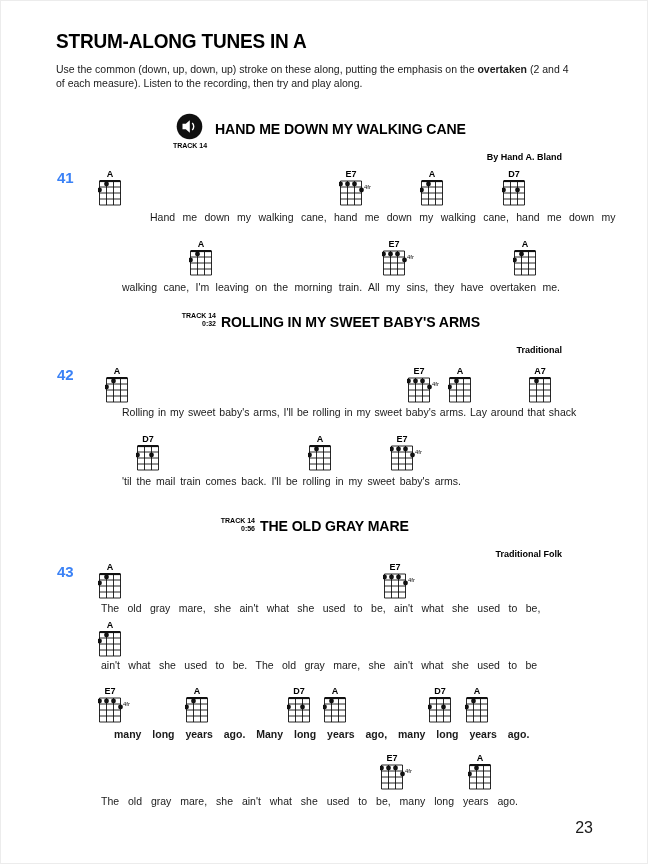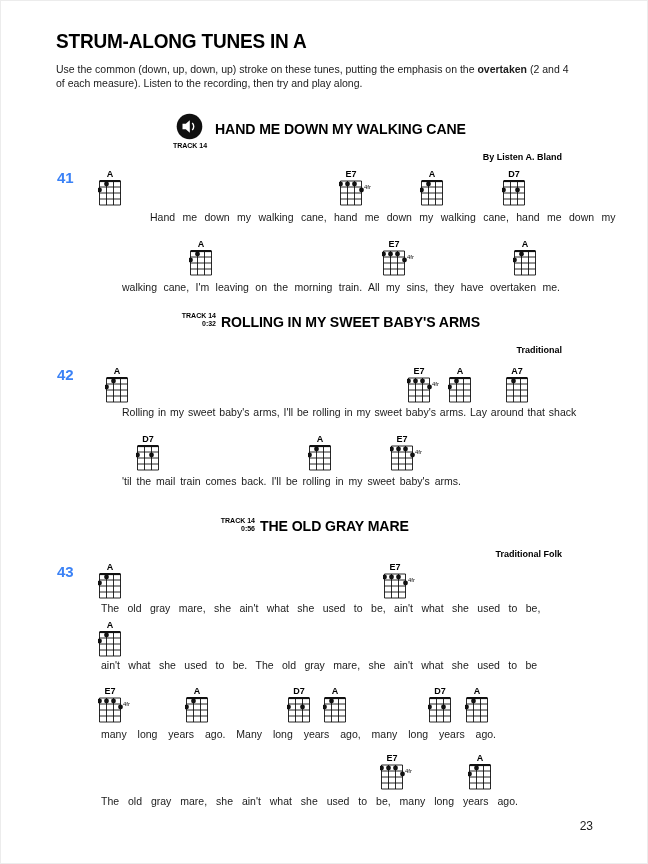--- a/index.html
+++ b/index.html
@@ -10,40 +10,40 @@
   .intro { position:absolute; left:55px; top:62px; width:516px; font-size:10.5px; line-height:13.5px; color:#1a1a1a; }
   .song-number { position:absolute; font-size:15px; font-weight:700; color:#3b82f6; }
   .track-label { position:absolute; font-size:7px; font-weight:700; line-height:8px; color:#000; }
   .song-title { position:absolute; font-size:15px; font-weight:700; letter-spacing:-0.1px; transform:scaleX(.94); transform-origin:0 0; white-space:nowrap; color:#000; }
   .song-credit { position:absolute; right:85px; font-size:9px; font-weight:700; color:#000; }
   .speaker-icon { position:absolute; width:27px; height:27px; line-height:0; }
   .chord { position:absolute; width:37px; }
   .chord-name { width:24px; text-align:center; font-size:9px; font-weight:700; line-height:11px; color:#000; }
   .chord-grid { line-height:0; }
   .lyric { position:absolute; font-size:10.5px; color:#1a1a1a; white-space:nowrap;padding-left:36px; }
-  .page-num { position:absolute; right:54px; top:818px; font-size:12px; color:#1a1a1a; }
+  .page-num { position:absolute; right:54px; top:818px; font-size:16px; color:#1a1a1a; }
 </style>
 </head>
 <body>
 
 <div class="page">
   <h1 class="main-title">STRUM-ALONG TUNES IN A</h1>
-  <p class="intro"><span>Use the common (down, up, down, up) stroke on these tunes, putting the emphasis on the </span><strong>overtaken</strong><span> (2 and 4 of each measure). Listen to the recording, then try and play along.</span></p>
+  <p class="intro"><span>Use the common (down, up, down, up) stroke on these along, putting the emphasis on the </span><strong>overtaken</strong><span> (2 and 4 of each measure). Listen to the recording, then try and play along.</span></p>
   <div class="page-num">23</div>
 <div class="song-number" style="left: 56px; top: 168px;">41</div>
     <div class="speaker-icon" style="left: 175px; top: 112px;"><svg width="27" height="27" viewBox="0 0 27 27">
         <circle cx="13.5" cy="13.5" r="12.8" fill="#101010"></circle>
         <polygon points="6.5,10.8 9.8,10.8 13.8,7.2 13.8,19.8 9.8,16.2 6.5,16.2" fill="#fff"></polygon>
         <path d="M16.2 10 a4.8 4.8 0 0 1 0 7" stroke="#fff" fill="none" stroke-width="1.4"></path>
       </svg></div>
     <div class="track-label" style="left: 163px; top: 141px; width: 52px; text-align: center;">
       <div>TRACK 14</div>
     </div>
     <div class="song-title" style="left: 214px; top: 119px;">HAND ME DOWN MY WALKING CANE</div>
-    <div class="song-credit" style="top: 151px;">By Listen A. Bland</div>
+    <div class="song-credit" style="top: 151px;">By Hand A. Bland</div>
     <div class="chord" style="left: 97px; top: 168px;">
       <div class="chord-name">A</div>
       <div class="chord-grid"><svg width="37" height="27" viewBox="0 0 37 27">
           <line x1="1.5" y1="1" x2="1.5" y2="25" stroke="#111" stroke-width="0.9"></line>
           <line x1="8.5" y1="1" x2="8.5" y2="25" stroke="#111" stroke-width="0.9"></line>
           <line x1="15.5" y1="1" x2="15.5" y2="25" stroke="#111" stroke-width="0.9"></line>
           <line x1="22.5" y1="1" x2="22.5" y2="25" stroke="#111" stroke-width="0.9"></line>
           <line x1="1.5" y1="1" x2="22.5" y2="1" stroke="#111" stroke-width="2.2"></line>
           <line x1="1.5" y1="7" x2="22.5" y2="7" stroke="#111" stroke-width="0.9"></line>
           <line x1="1.5" y1="13" x2="22.5" y2="13" stroke="#111" stroke-width="0.9"></line>
@@ -208,21 +208,21 @@
           <line x1="22.5" y1="1" x2="22.5" y2="25" stroke="#111" stroke-width="0.9"></line>
           <line x1="1.5" y1="1" x2="22.5" y2="1" stroke="#111" stroke-width="2.2"></line>
           <line x1="1.5" y1="7" x2="22.5" y2="7" stroke="#111" stroke-width="0.9"></line>
           <line x1="1.5" y1="13" x2="22.5" y2="13" stroke="#111" stroke-width="0.9"></line>
           <line x1="1.5" y1="19" x2="22.5" y2="19" stroke="#111" stroke-width="0.9"></line>
           <line x1="1.5" y1="25" x2="22.5" y2="25" stroke="#111" stroke-width="0.9"></line>
           <circle cx="1.5" cy="10" r="2.4" fill="#111"></circle>
           <circle cx="8.5" cy="4" r="2.4" fill="#111"></circle>
         </svg></div>
     </div>
-    <div class="chord" style="left: 504px; top: 365px;">
+    <div class="chord" style="left: 527px; top: 365px;">
       <div class="chord-name">A7</div>
       <div class="chord-grid"><svg width="37" height="27" viewBox="0 0 37 27">
           <line x1="1.5" y1="1" x2="1.5" y2="25" stroke="#111" stroke-width="0.9"></line>
           <line x1="8.5" y1="1" x2="8.5" y2="25" stroke="#111" stroke-width="0.9"></line>
           <line x1="15.5" y1="1" x2="15.5" y2="25" stroke="#111" stroke-width="0.9"></line>
           <line x1="22.5" y1="1" x2="22.5" y2="25" stroke="#111" stroke-width="0.9"></line>
           <line x1="1.5" y1="1" x2="22.5" y2="1" stroke="#111" stroke-width="2.2"></line>
           <line x1="1.5" y1="7" x2="22.5" y2="7" stroke="#111" stroke-width="0.9"></line>
           <line x1="1.5" y1="13" x2="22.5" y2="13" stroke="#111" stroke-width="0.9"></line>
           <line x1="1.5" y1="19" x2="22.5" y2="19" stroke="#111" stroke-width="0.9"></line>
@@ -435,21 +435,21 @@
           <line x1="22.5" y1="1" x2="22.5" y2="25" stroke="#111" stroke-width="0.9"></line>
           <line x1="1.5" y1="1" x2="22.5" y2="1" stroke="#111" stroke-width="2.2"></line>
           <line x1="1.5" y1="7" x2="22.5" y2="7" stroke="#111" stroke-width="0.9"></line>
           <line x1="1.5" y1="13" x2="22.5" y2="13" stroke="#111" stroke-width="0.9"></line>
           <line x1="1.5" y1="19" x2="22.5" y2="19" stroke="#111" stroke-width="0.9"></line>
           <line x1="1.5" y1="25" x2="22.5" y2="25" stroke="#111" stroke-width="0.9"></line>
           <circle cx="1.5" cy="10" r="2.4" fill="#111"></circle>
           <circle cx="8.5" cy="4" r="2.4" fill="#111"></circle>
         </svg></div>
     </div>
-    <div class="lyric" style="left: 64px; top: 727px; word-spacing: 8px;">many long years ago. Many long years ago, many long years ago.</div>
+    <div class="lyric" style="left: 77px; top: 727px; word-spacing: 8px; font-weight: bold;">many long years ago. Many long years ago, many long years ago.</div>
     <div class="chord" style="left: 379px; top: 752px;">
       <div class="chord-name">E7</div>
       <div class="chord-grid"><svg width="37" height="27" viewBox="0 0 37 27">
           <line x1="1.5" y1="1" x2="1.5" y2="25" stroke="#111" stroke-width="0.9"></line>
           <line x1="8.5" y1="1" x2="8.5" y2="25" stroke="#111" stroke-width="0.9"></line>
           <line x1="15.5" y1="1" x2="15.5" y2="25" stroke="#111" stroke-width="0.9"></line>
           <line x1="22.5" y1="1" x2="22.5" y2="25" stroke="#111" stroke-width="0.9"></line>
           <line x1="1.5" y1="1" x2="22.5" y2="1" stroke="#111" stroke-width="0.9"></line>
           <line x1="1.5" y1="7" x2="22.5" y2="7" stroke="#111" stroke-width="0.9"></line>
           <line x1="1.5" y1="13" x2="22.5" y2="13" stroke="#111" stroke-width="0.9"></line>

